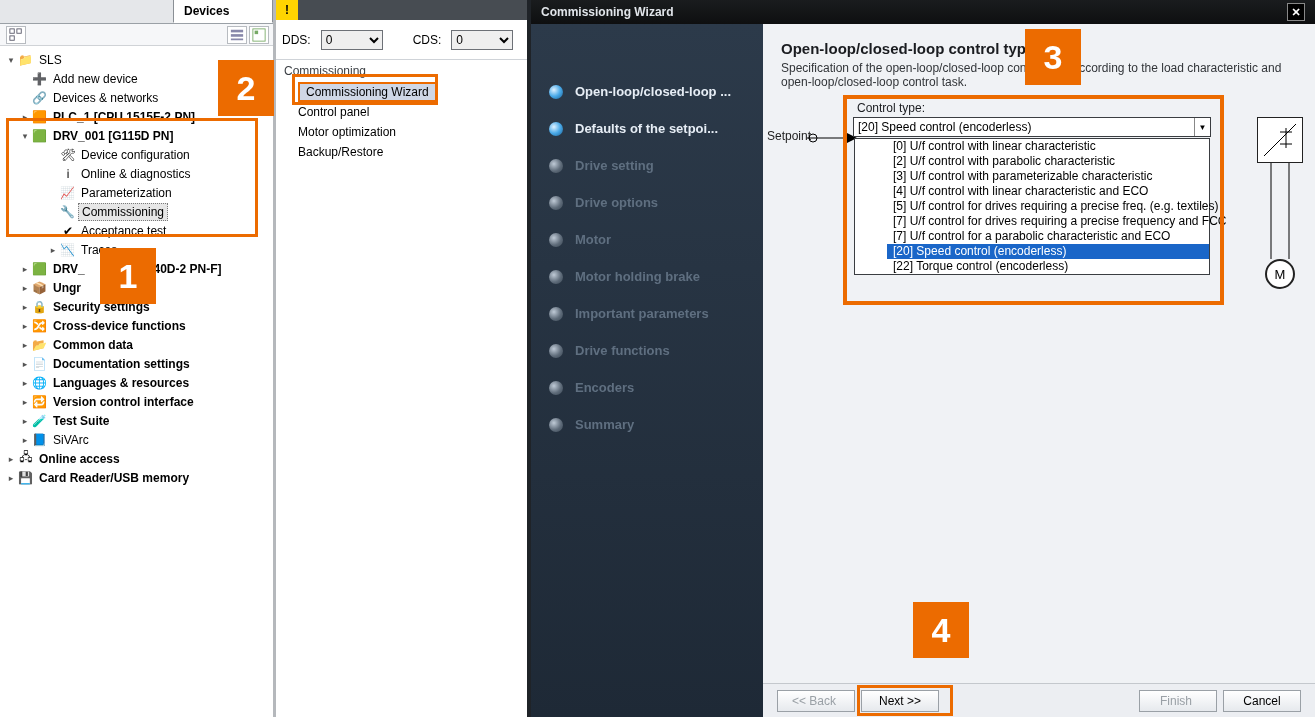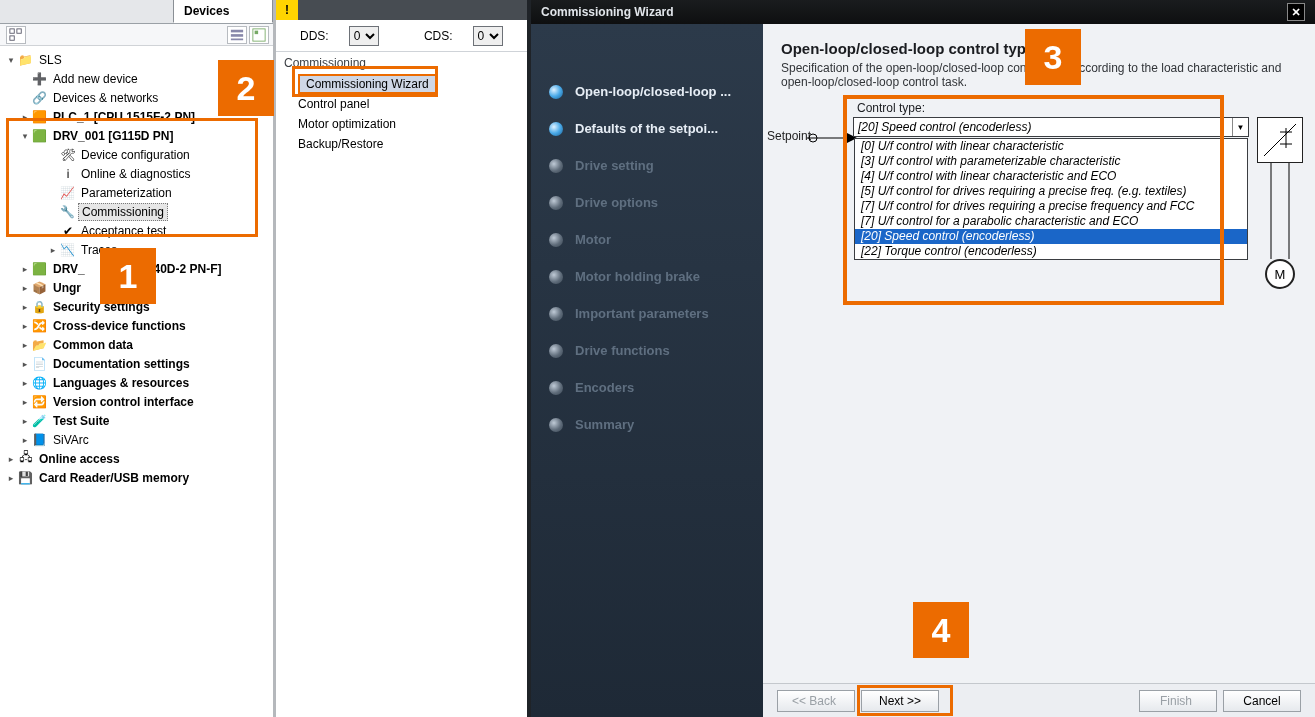--- a/index.html
+++ b/index.html
@@ -19,21 +19,21 @@
   .tlabel { padding:1px 3px;}
   .trow.selected .tlabel { background:#e6e6e6; border:1px dotted #7a7a7a; }
   .indent0{padding-left:2px}.indent1{padding-left:16px}.indent3{padding-left:44px}
   .orange-box { position:absolute; border:3px solid #ec6b00; pointer-events:none; z-index:50;}
   .orange-badge { position:absolute; width:56px; height:56px; background:#ec6b00; color:#fff; font-size:34px; font-weight:bold; display:flex; align-items:center; justify-content:center; z-index:60;}
 
   
   .mid { width:255px; height:100%; border-right:4px solid #1f2328; background:#fff; display:flex; flex-direction:column;}
   .mid-top { height:20px; background:#474c52; display:flex;}
   .warn-ico { width:22px; height:20px; background:#ffd400; display:flex; align-items:center; justify-content:center; color:#000; font-weight:bold;}
-  .dds-row { height:32px; border-bottom:1px solid #cfd3d8; display:flex; align-items:center; padding:0 24px; gap:20px;}
+  .dds-row { height:40px; border-bottom:1px solid #cfd3d8; display:flex; align-items:center; padding:0 6px; gap:10px;}
   .dds-row label{font-size:12px;}
   .dds-sel { border:1px solid #6d7177; height:20px; width:62px; font-size:12px;}
   .mid-header { padding:4px 8px; color:#3b3f44;}
   .mid-item { height:20px; display:flex; align-items:center; padding-left:22px; cursor:pointer;}
   .mid-item.sel { }
   .mid-item.sel span { background:#cfd7e6; border:2px solid #ec6b00; padding:1px 6px;}
   .mid-wrap{position:relative; flex:1;}
 
   
   .wizard { flex:1; height:100%; display:flex; flex-direction:column; background:#2e3a48;}
@@ -48,21 +48,21 @@
   .wiz-main { flex:1; background:#f0f2f5; display:flex; flex-direction:column;}
   .wiz-head { padding:16px 18px 8px 18px;}
   .wiz-head h2{margin:0; font-size:15px; font-weight:bold; color:#1a1c20;}
   .wiz-head p{margin:4px 0 0 0; font-size:12px; color:#323539;}
   .wiz-content { flex:1; position:relative; padding:10px 18px; }
   .setpoint-lbl { position:absolute; left:4px; top:32px; font-size:12px; color:#222;}
   .diagram-box { position:absolute; left:48px; top:4px; width:480px;}
   .ctrl-label { font-size:12px; color:#1a1c20; margin:0 0 2px 4px;}
   .ctrl-select-wrap{ border:1px solid #3a3d41; background:#fff; height:20px; display:flex; align-items:center; padding:0 4px; position:relative;}
   .ctrl-select-wrap .dd-btn{position:absolute; right:0; top:0; width:16px; height:100%; border-left:1px solid #888; display:flex; align-items:center; justify-content:center; font-size:8px;}
-  .dropdown-list { position:absolute; left:0; top:20px; width:100%; background:#fff; border:1px solid #3a3d41; z-index:5;}
+  .dropdown-list { position:absolute; left:0; top:20px; width:100%; background:#fff; border:1px solid #3a3d41; z-index:5;padding-left:32px;}
   .dropdown-list .opt{ padding:0 6px; height:15px; line-height:15px; font-size:12px; cursor:pointer; white-space:nowrap;}
   .dropdown-list .opt.sel{ background:#1a66c8; color:#fff;}
   .schem { position:absolute; right:6px; top:2px; width:56px; height:300px;}
   .igbt { width:46px; height:46px; border:1px solid #222; background:#fff; position:absolute; top:18px; left:4px;}
   .motor { width:30px; height:30px; border:2px solid #222; border-radius:50%; background:#fff; position:absolute; top:160px; left:12px; display:flex; align-items:center; justify-content:center; font-size:13px;}
   .wiz-buttons { height:34px; border-top:1px solid #c4c8cd; background:#eceef2; display:flex; align-items:center; padding:0 14px; gap:6px;}
   .wbtn { height:22px; min-width:78px; border:1px solid #9aa0a6; background:linear-gradient(#ffffff,#e6e9ed); font-size:12px; padding:0 12px; cursor:pointer;}
   .wbtn.disabled{ color:#9aa0a6; cursor:default;padding-left:8px;}
   .spacer{flex:1;}
   svg.tree-ico{width:14px;height:14px;}
@@ -327,25 +327,26 @@
           <div class="setpoint-lbl">Setpoint</div>
 
           <svg style="position:absolute; left:44px; top:34px;" width="50" height="14">
               <line x1="0" y1="7" x2="40" y2="7" stroke="#000"></line>
               <polygon points="40,2 50,7 40,12" fill="#000"></polygon>
               <circle cx="6" cy="7" r="4" fill="none" stroke="#000"></circle>
             </svg>
 
           <div class="diagram-box" style="left:90px;">
             <div class="ctrl-label">Control type:</div>
-            <div class="ctrl-select-wrap" style="width:396px;font-style:italic;">
+            <div class="ctrl-select-wrap" style="width:358px;">
               <span>[20] Speed control (encoderless)</span>
               <span class="dd-btn">▼</span>
               <div class="dropdown-list">
                 <div class="opt"><span>[0] U/f control with linear characteristic</span></div>
+                <div class="opt"><span>[2] U/f control with parabolic characteristic</span></div>
                 <div class="opt"><span>[3] U/f control with parameterizable characteristic</span></div>
                 <div class="opt"><span>[4] U/f control with linear characteristic and ECO</span></div>
                 <div class="opt"><span>[5] U/f control for drives requiring a precise freq. (e.g. textiles)</span></div>
                 <div class="opt"><span>[7] U/f control for drives requiring a precise frequency and FCC</span></div>
                 <div class="opt"><span>[7] U/f control for a parabolic characteristic and ECO</span></div>
                 <div class="opt sel"><span>[20] Speed control (encoderless)</span></div>
                 <div class="opt"><span>[22] Torque control (encoderless)</span></div>
               </div>
             </div>
           </div>

